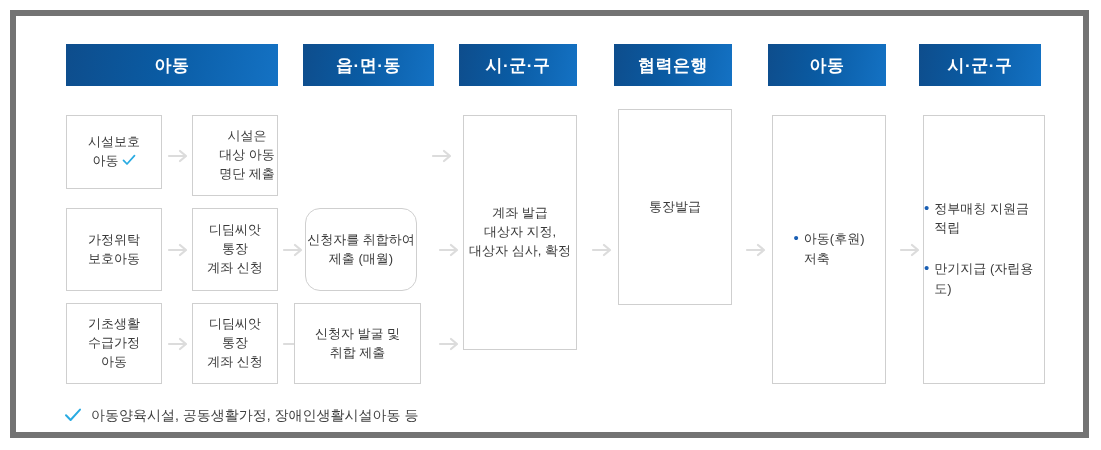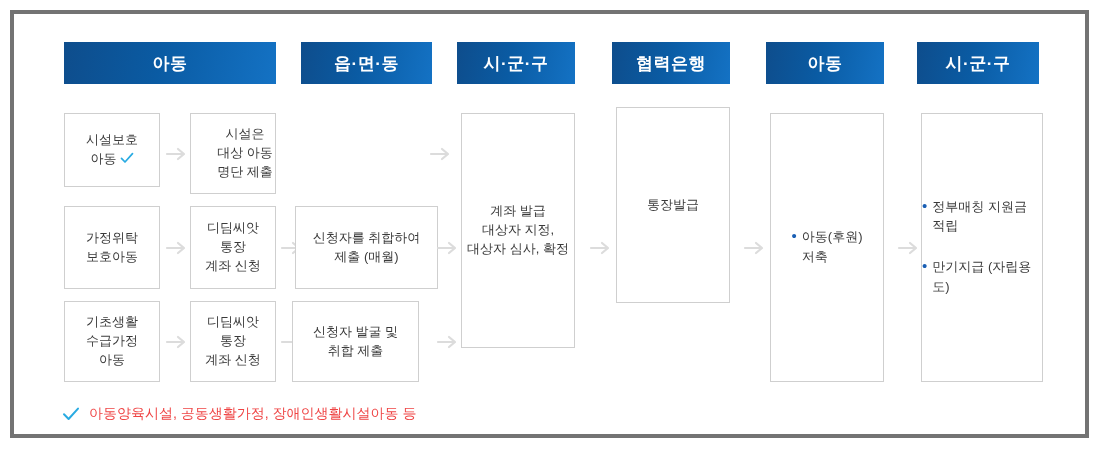--- a/index.html
+++ b/index.html
@@ -15,21 +15,21 @@
     overflow: hidden;
   }
 
   
   .frame {
     position: absolute;
     left: 10px;
     top: 10px;
     width: 1079px;
     height: 428px;
-    border: 4px solid #737373;
+    border: 6px solid #737373;
     box-sizing: border-box;
     background: #fff;
   }
   .col-header {
     position: absolute;
     height: 42px;
     background: linear-gradient(100deg, #0e4d8c 0%, #0a5ba3 45%, #1472c4 100%);
     color: #ffffff;
     font-size: 17px;
     font-weight: bold;
@@ -103,23 +103,23 @@
     vertical-align: -1px;
     margin-left: 3px;
   }
 
   
   .footnote {
     position: absolute;
     left: 48px;
     top: 391px;
     display: flex;
-    align-items: center;
+    align-items: flex-start;
     font-size: 14px;
-    color: #ef4444;
+    color: #404040;
   }
   .footnote .check {
     width: 18px;
     height: 16px;
     margin-right: 9px;
     flex: 0 0 auto;
   }
 </style>
 </head>
 <body>
@@ -206,21 +206,21 @@
     <svg viewBox="0 0 26 18" width="26" height="18">
         <path d="M3 9 H19 M14 4 L20 9 L14 14" fill="none" stroke="#dcdcdc" stroke-width="2.2" stroke-linecap="round" stroke-linejoin="round"></path>
       </svg>
   </div>
   <div class="arrow" style="left:265px; top:319px;">
     <svg viewBox="0 0 26 18" width="26" height="18">
         <path d="M3 9 H19 M14 4 L20 9 L14 14" fill="none" stroke="#dcdcdc" stroke-width="2.2" stroke-linecap="round" stroke-linejoin="round"></path>
       </svg>
   </div>
 
-  <div class="box" style="left:281px; top:192px; width:143px; height:83px;">
+  <div class="box" style="left:289px; top:192px; width:112px; height:83px;border-radius:15px;">
     <span>신청자를 취합하여
 제출 (매월)</span>
   </div>
 
   <div class="box" style="left:278px; top:287px; width:127px; height:81px;">
     <span>신청자 발굴 및
 취합 제출</span>
   </div>
 
   <div class="arrow" style="left:414px; top:131px;">

